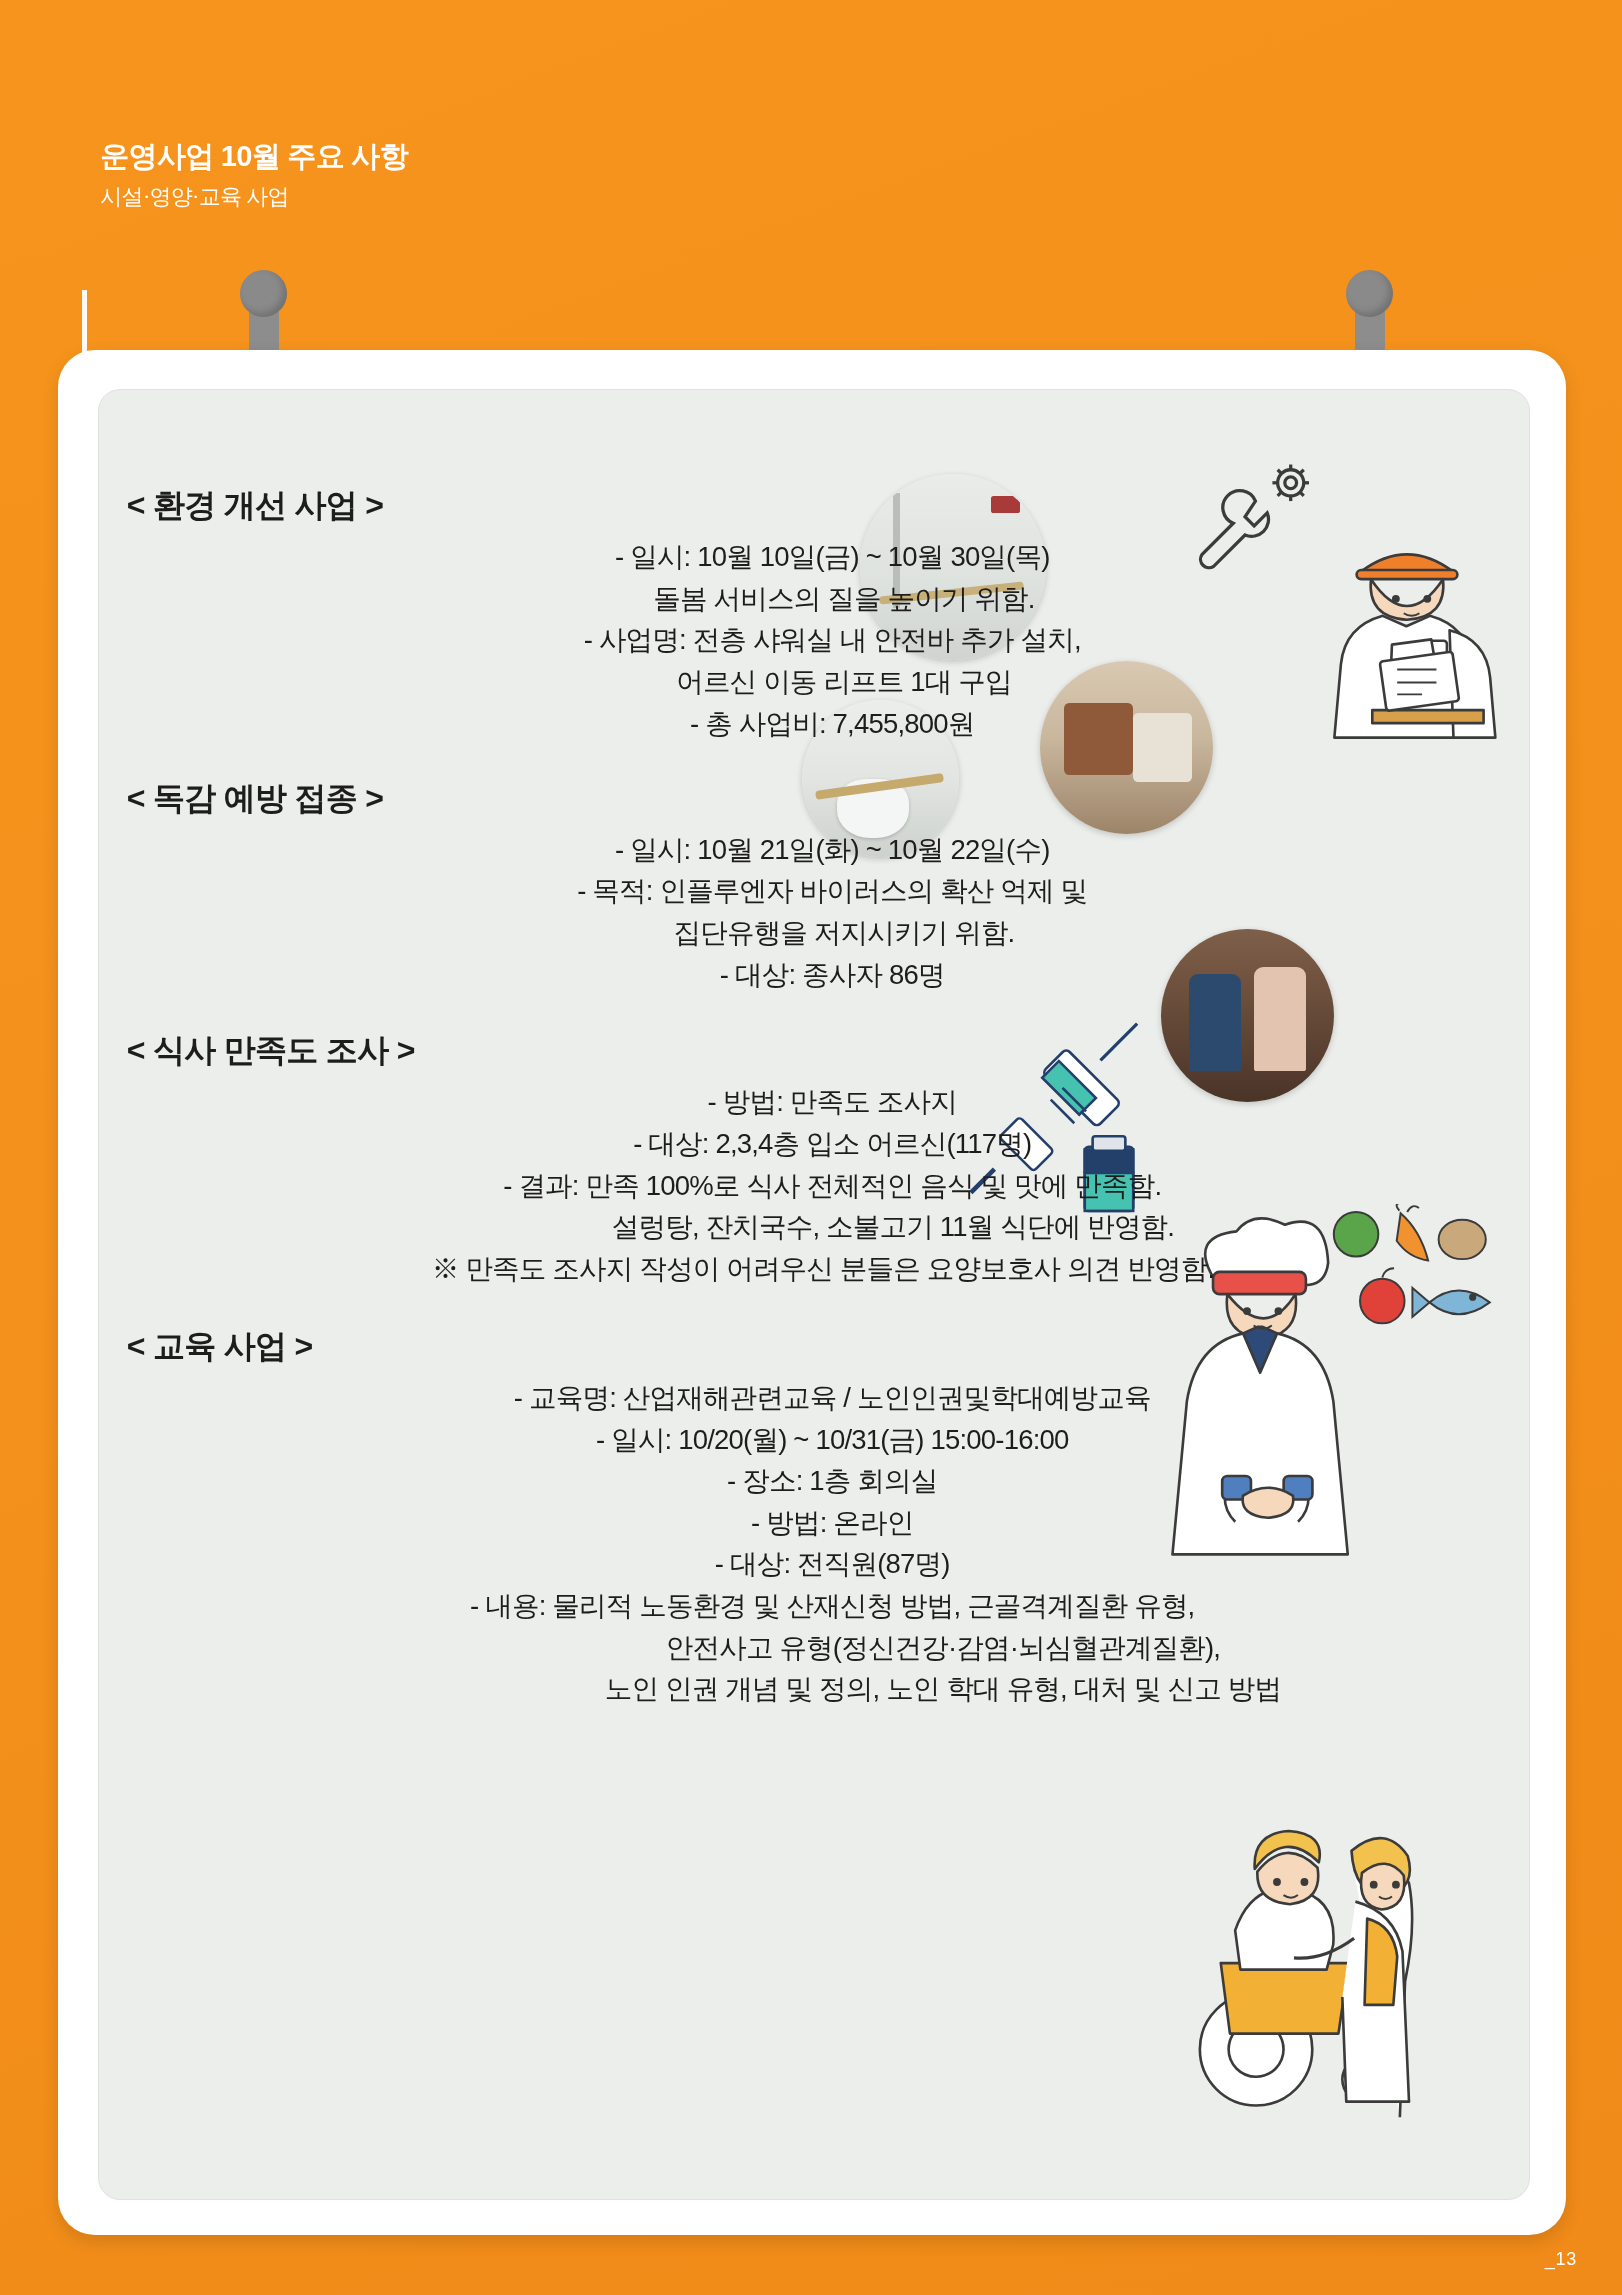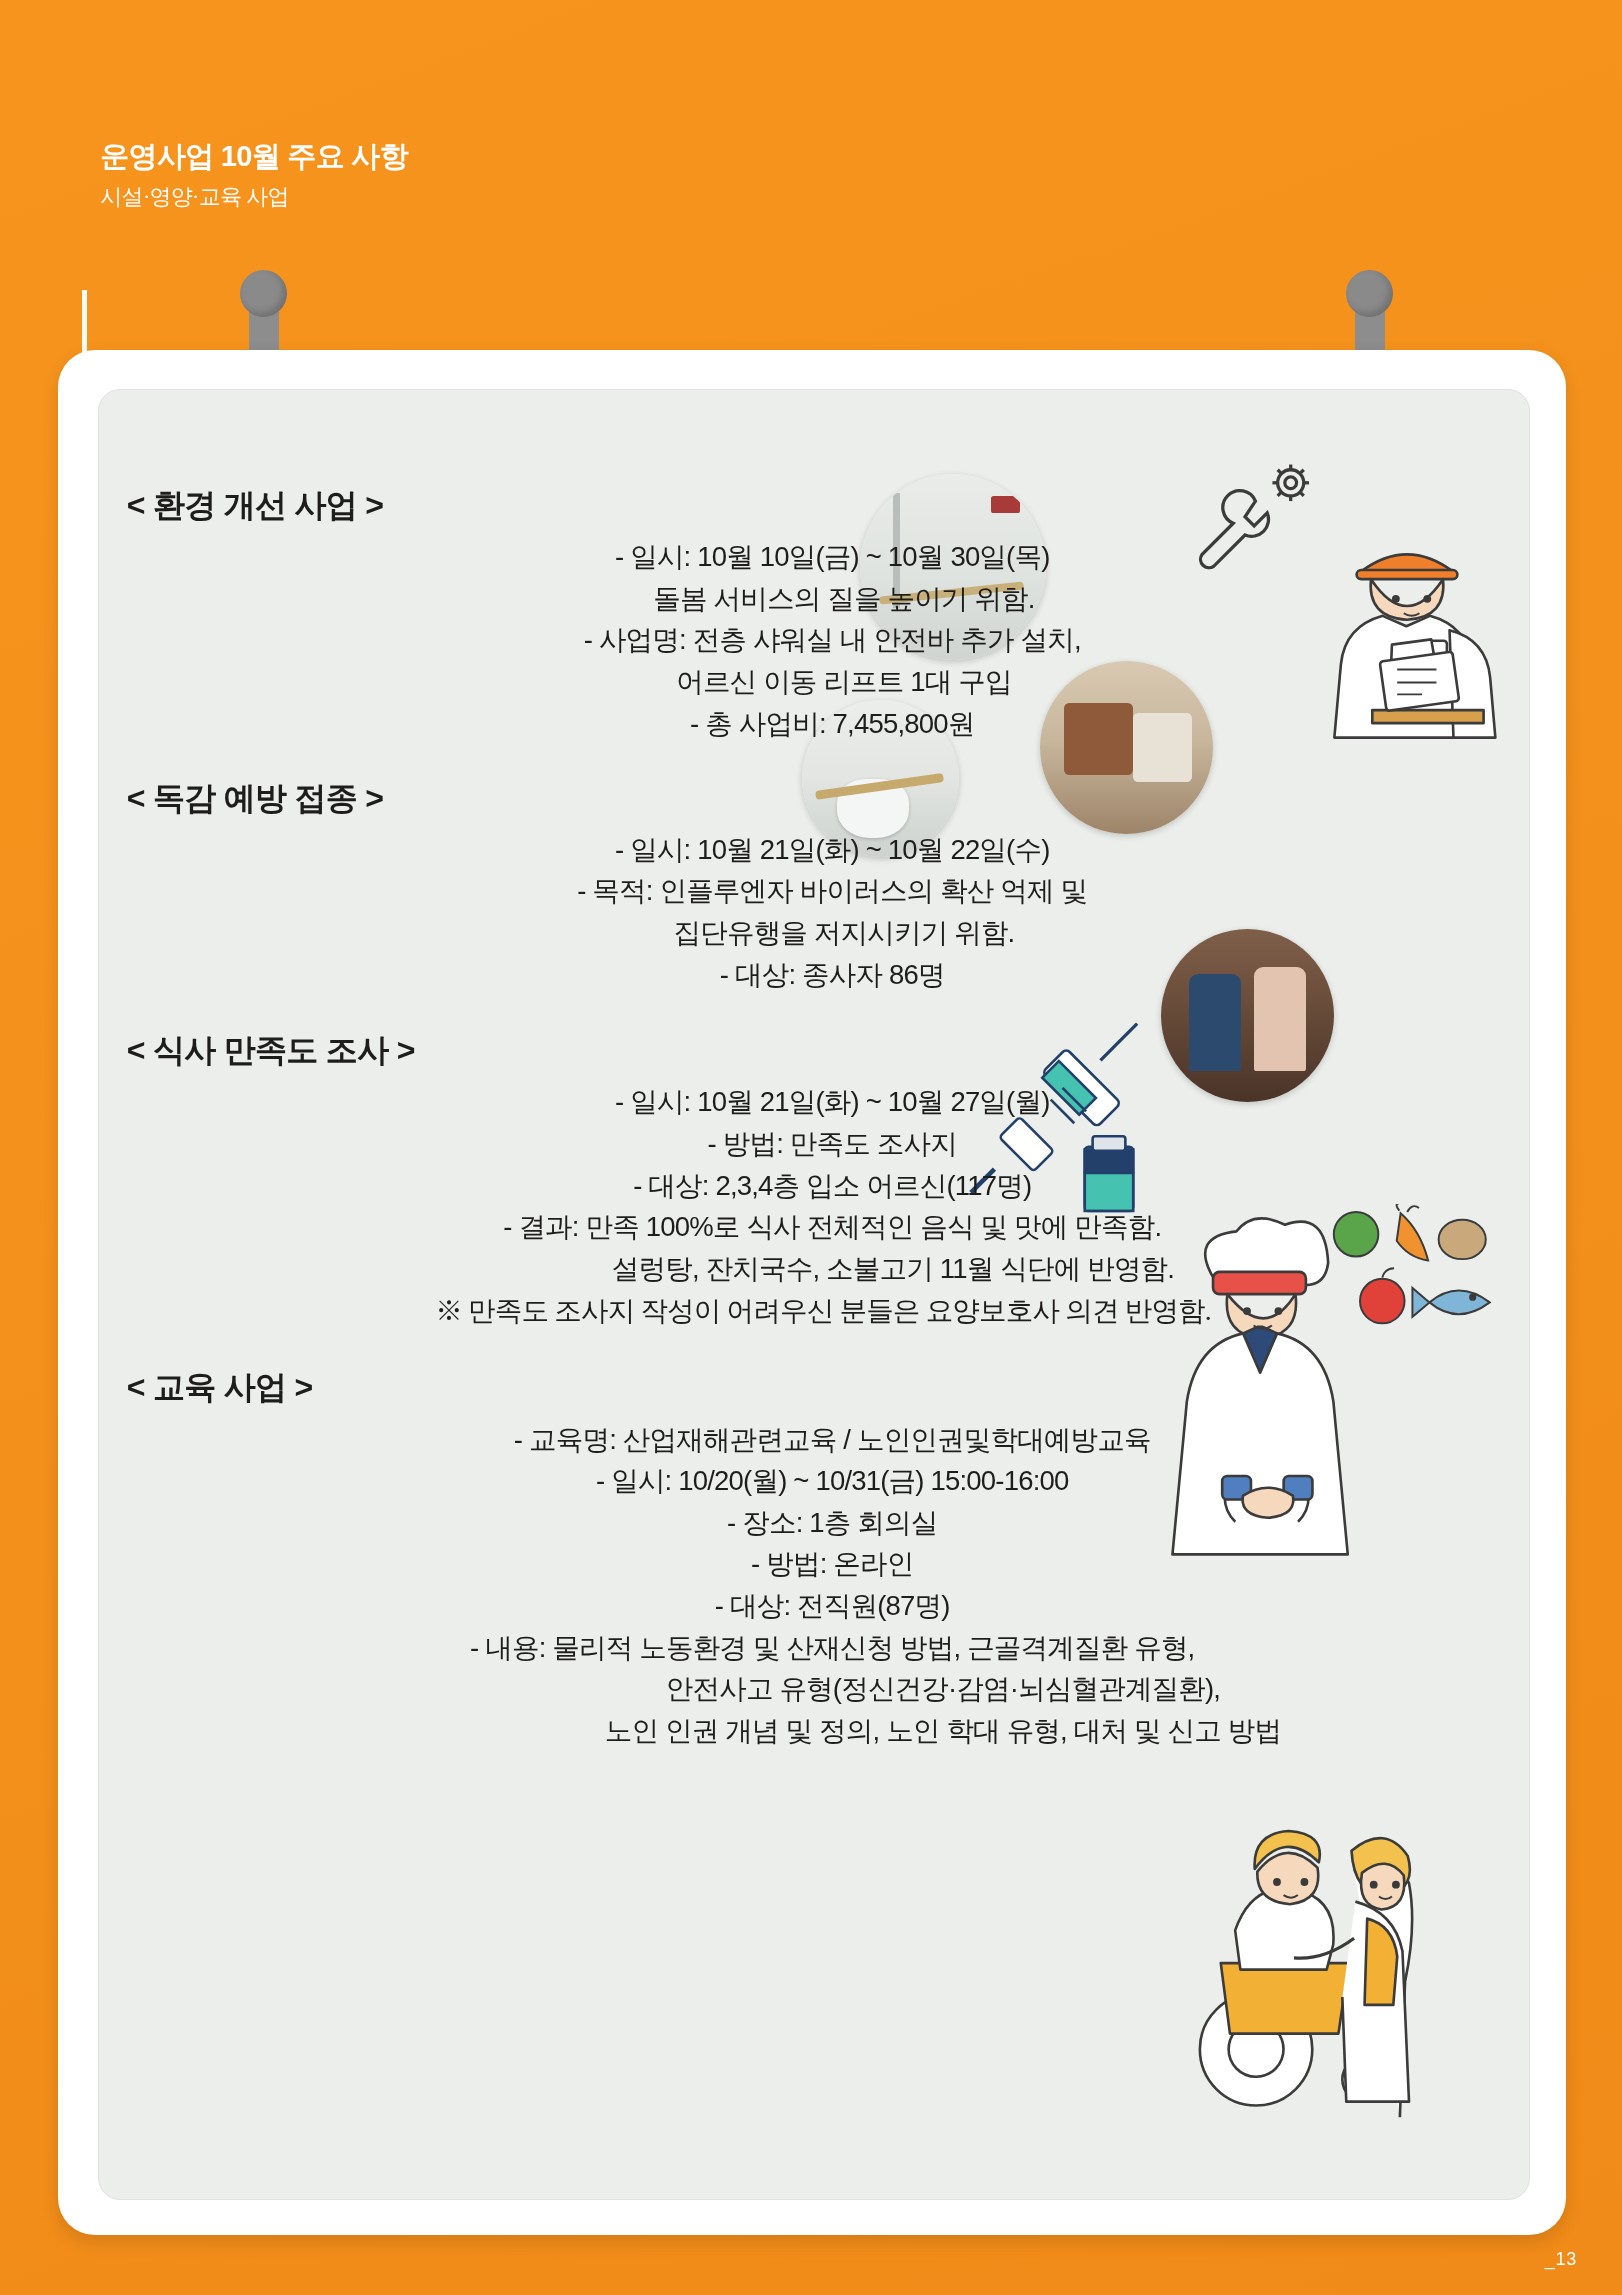--- a/index.html
+++ b/index.html
@@ -122,21 +122,21 @@
     font-size: 27.5px;
     letter-spacing: -0.8px;
     line-height: 1.42;
     margin: 0 0 2.6px 27.5px;
     white-space: nowrap;
     text-align: center;
   }
   .line.indent1 { margin-left: 51px; }
   .line.indent2 { margin-left: 149px; }
   .line.indent3 { margin-left: 249px; }
-  .line.note { margin-left: 9.2px; font-family: Liberation Serif, serif; }
+  .line.note { margin-left: 9.2px; }
 
   .gap-a { height: 22px; }
   .gap-b { height: 23.6px; }
   .gap-c { height: 25px; }
 
   
   .photo {
     position: absolute;
     border-radius: 50%;
     overflow: hidden;
@@ -419,21 +419,20 @@
     <div class="line">- 일시: 10월 21일(화) ~ 10월 22일(수)</div>
     <div class="line">- 목적: 인플루엔자 바이러스의 확산 억제 및</div>
     <div class="line indent1">집단유행을 저지시키기 위함.</div>
     <div class="line">- 대상: 종사자 86명</div>
   </div>
 
   <div class="gap-b"></div>
 
   <div class="section">
     <div class="sec-title">&lt; 식사 만족도 조사 &gt;</div>
-    <div class="line">- 일시: 10월 21일(화) ~ 10월 27일(월)</div>
     <div class="line">- 방법: 만족도 조사지</div>
     <div class="line">- 대상: 2,3,4층 입소 어르신(117명)</div>
     <div class="line">- 결과: 만족 100%로 식사 전체적인 음식 및 맛에 만족함.</div>
     <div class="line indent2">설렁탕, 잔치국수, 소불고기 11월 식단에 반영함.</div>
     <div class="line note">※ 만족도 조사지 작성이 어려우신 분들은 요양보호사 의견 반영함.</div>
   </div>
 
   <div class="gap-c"></div>
 
   <div class="section">

